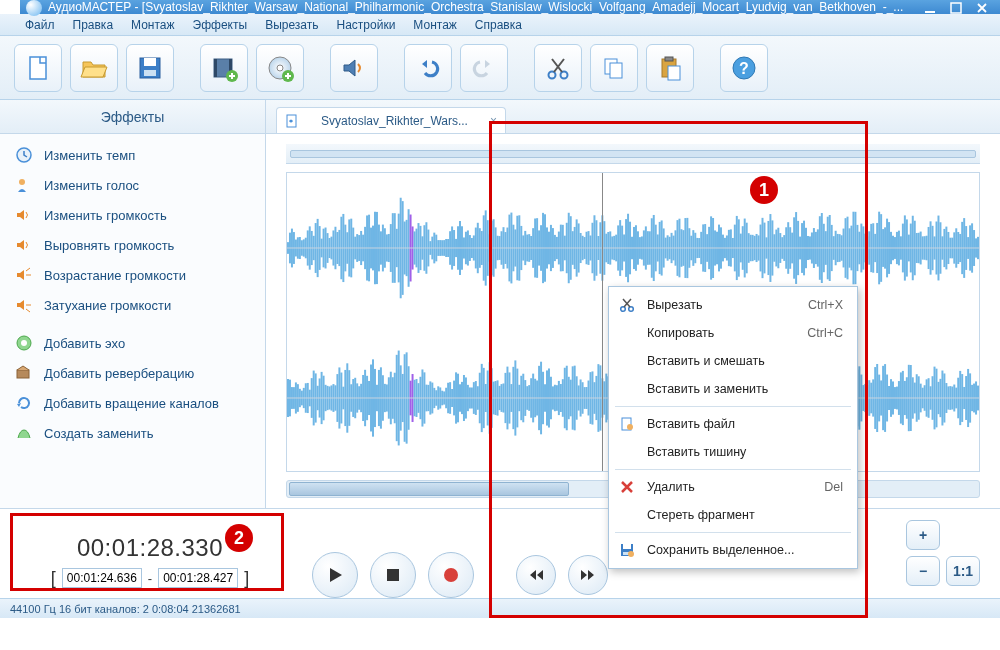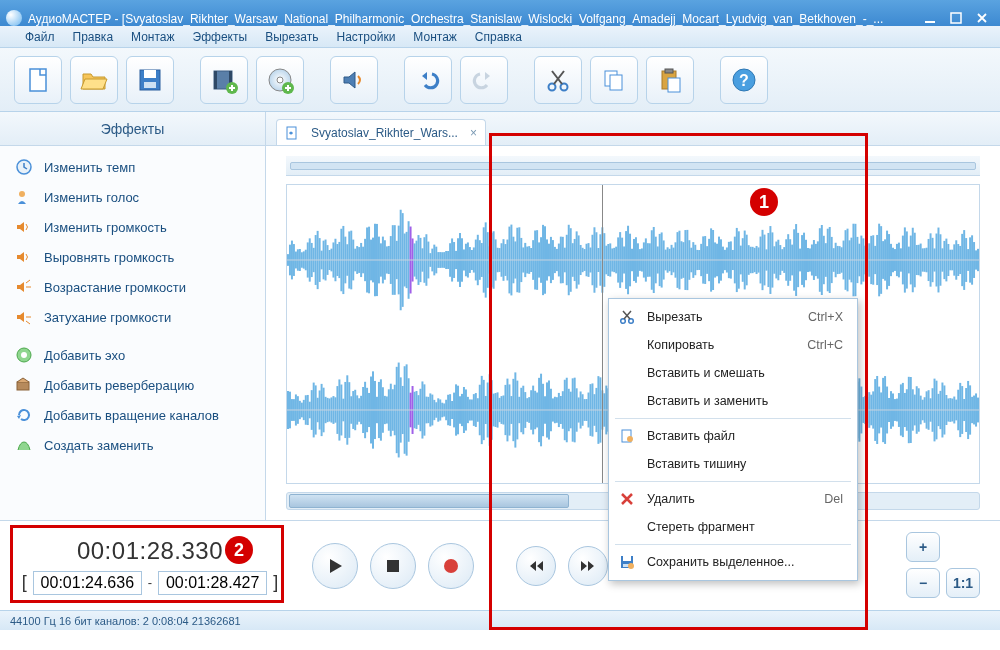--- a/index.html
+++ b/index.html
@@ -1,19 +1,19 @@
 <!DOCTYPE html>
 <html><head>
 <meta charset="utf-8">
 <style>
 * { box-sizing: border-box; margin: 0; padding: 0; font-family: "Segoe UI", Tahoma, sans-serif; }
 body { width: 1000px; height: 650px; overflow: hidden; background: #fff; }
 
 
-.titlebar { height: 26px; background: linear-gradient(#5aa3e0, #3d89d1); display: flex; align-items: flex-end; padding: 0 6px; color: #fff; font-size: 12px; }
+.titlebar { height: 14px; background: linear-gradient(#5aa3e0, #3d89d1); display: flex; align-items: flex-start; padding: 0 6px; color: #fff; font-size: 12px; margin-left: 20px; }
 .titlebar .appicon { width: 16px; height: 16px; background: radial-gradient(circle at 30% 30%, #fff, #6bb6f0); border-radius: 50%; margin-right: 6px; }
 .titlebar .title { flex: 1; white-space: nowrap; overflow: hidden; text-overflow: ellipsis; }
 .titlebar .winbtn { width: 24px; height: 16px; margin-left: 2px; display: flex; align-items: center; justify-content: center; font-size: 11px; cursor: pointer; }
 .titlebar .winbtn svg { width: 12px; height: 12px; }
 
 
 .menubar { height: 22px; background: linear-gradient(#eaf3fb, #d7e8f6); border-bottom: 1px solid #b7d3ea; display: flex; align-items: center; padding: 0 17px; gap: 2px; }
 .menubar .mitem { padding: 2px 8px; font-size: 12px; color: #1a4f80; cursor: pointer; }
 
 
@@ -28,47 +28,47 @@
 .sidebar { width: 266px; border-right: 1px solid #c4d8ea; background: #fafcfe; display: flex; flex-direction: column; }
 .sidehdr { height: 34px; background: linear-gradient(#f3f8fc, #e3eef7); border-bottom: 1px solid #c4d8ea; display: flex; align-items: center; justify-content: center; font-size: 14px; color: #2b5a86; }
 .sidelist { flex: 1; overflow-y: auto; padding: 6px 0; }
 .srow { display: flex; align-items: center; height: 30px; padding: 0 14px; font-size: 13px; color: #1a4f80; cursor: pointer; gap: 10px; }
 .sicon { width: 20px; height: 20px; display: flex; align-items: center; justify-content: center; }
 .sep { height: 8px; }
 
 
 .content { flex: 1; display: flex; flex-direction: column; position: relative; }
 .tabrow { height: 34px; background: linear-gradient(#f3f8fc, #e3eef7); border-bottom: 1px solid #c4d8ea; display: flex; align-items: flex-end; padding-left: 10px; }
-.tab { height: 26px; background: #fff; border: 1px solid #c4d8ea; border-bottom: none; border-radius: 4px 4px 0 0; padding: 0 8px; display: flex; align-items: center; font-size: 12px; color: #2b5a86; gap: 12px; }
+.tab { height: 26px; background: #fff; border: 1px solid #c4d8ea; border-bottom: none; border-radius: 4px 4px 0 0; padding: 0 8px; display: flex; align-items: center; font-size: 12px; color: #2b5a86; gap: 22px; }
 .tab .docicon { width: 14px; height: 14px; }
 .tab .close { font-size: 12px; color: #7a99b3; cursor: pointer; }
 
 .ruler { height: 20px; background: linear-gradient(#f3f8fc, #e3eef7); border-bottom: 1px solid #c4d8ea; margin: 10px 20px 0 20px; position: relative; }
 .ruler .track { position: absolute; left: 4px; right: 4px; top: 6px; height: 8px; background: #d2e4f3; border: 1px solid #a9c6df; border-radius: 2px; }
 
 .wavewrap { margin: 8px 20px 0 20px; height: 300px; background: #fff; border: 1px solid #c4d8ea; position: relative; overflow: hidden; }
 .wave { position: absolute; left: 0; right: 0; }
 .wave.top { top: 0; height: 150px; }
 .wave.bot { top: 150px; height: 150px; }
 .wave svg { width: 100%; height: 100%; }
 .sel { position: absolute; top: 0; bottom: 0; background: #000; }
 .playhead { position: absolute; top: -8px; bottom: 0; width: 2px; background: transparent; }
 .playhead .line { position: absolute; top: 8px; bottom: 0; left: 0; width: 1px; background: #888; }
 .playhead .marker { position: absolute; top: -6px; left: -6px; width: 14px; height: 14px; }
 
 .scrollbar { margin: 8px 20px 0 20px; height: 18px; background: #e3eef7; border: 1px solid #c4d8ea; border-radius: 3px; position: relative; }
 .scrollbar .thumb { position: absolute; top: 1px; bottom: 1px; left: 2px; width: 280px; background: linear-gradient(#cfe2f2, #a9c6df); border: 1px solid #8fb3d1; border-radius: 2px; }
 
 
-.transport { position: absolute; left: 0; right: 0; bottom: 0; height: 90px; background: #fff; border-top: 1px solid #c4d8ea; display: flex; align-items: center; }
+.transport { position: absolute; left: 0; right: 0; bottom: 0; height: 90px; background: #fff; border-top: 1px solid #c4d8ea; display: flex; align-items: flex-end; }
 .timebox { width: 268px; height: 74px; margin: 0 8px 0 16px; display: flex; flex-direction: column; align-items: center; justify-content: center; gap: 6px; }
 .timebig { font-size: 24px; color: #333; letter-spacing: 0.5px; }
 .timerange { display: flex; align-items: center; gap: 6px; font-size: 13px; color: #333; }
 .timerange .brak { font-size: 18px; color: #333; }
-.timebox input { width: 109px; font-size: 16px; text-align: center; border: 1px solid #a9c6df; padding: 2px 2px; }
+.timebox input { width: 80px; font-size: 12px; text-align: center; border: 1px solid #a9c6df; padding: 2px 2px; }
 
 .tpbtns { display: flex; align-items: center; gap: 12px; margin-left: 20px; }
 .circ { width: 46px; height: 46px; border-radius: 50%; background: radial-gradient(circle at 35% 30%, #ffffff, #dbe9f5); border: 1px solid #a9c6df; display: flex; align-items: center; justify-content: center; cursor: pointer; }
 .circ.sm { width: 40px; height: 40px; }
 
 .zoombtns { position: absolute; right: 20px; bottom: 12px; display: flex; flex-direction: column; gap: 6px; }
 .zoomrow { display: flex; gap: 6px; }
 .zb { width: 34px; height: 30px; border-radius: 6px; border: 1px solid #a9c6df; background: linear-gradient(#ffffff, #e4eff8); display: flex; align-items: center; justify-content: center; font-size: 14px; font-weight: bold; color: #2b5a86; cursor: pointer; }
 
 

